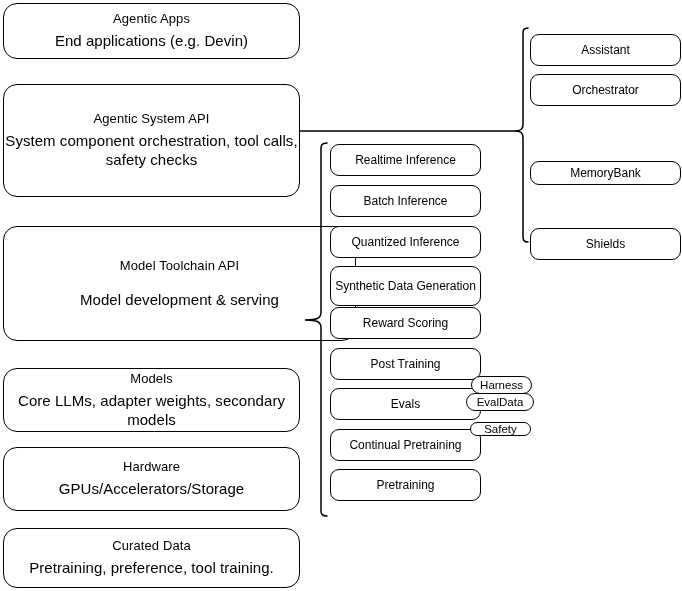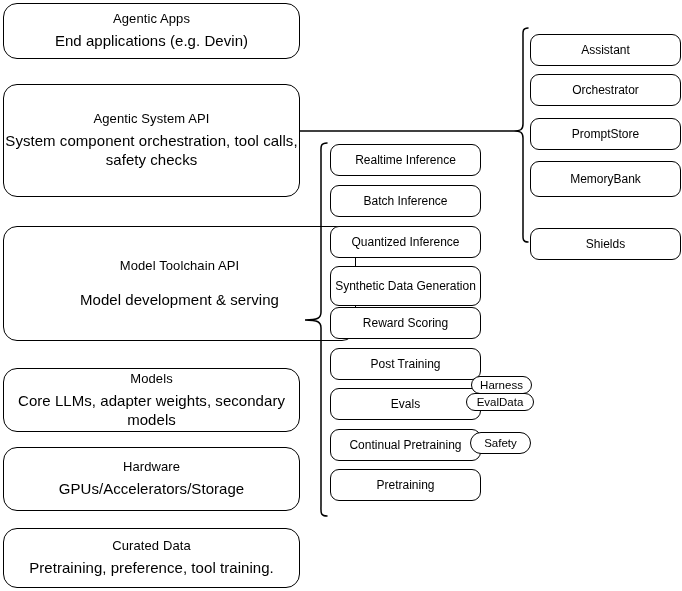--- a/index.html
+++ b/index.html
@@ -168,33 +168,30 @@
   <div class="box cap" style="left:330px; top:469px; width:151px; height:32px;">
     <span>Pretraining</span>
   </div>
 
   <div class="pill" style="left:471px; top:376px; width:61px; height:18px;">
     <span>Harness</span>
   </div>
   <div class="pill" style="left:466px; top:393px; width:68px; height:18px;">
     <span>EvalData</span>
   </div>
-  <div class="pill" style="left:470px; top:432px; width:61px; height:22px;">
+  <div class="pill" style="left:470px; top:422px; width:61px; height:14px;">
     <span>Safety</span>
   </div>
 
   <div class="box cap" style="left:530px; top:34px; width:151px; height:32px;">
     <span>Assistant</span>
   </div>
   <div class="box cap" style="left:530px; top:74px; width:151px; height:32px;">
     <span>Orchestrator</span>
   </div>
-  <div class="box cap" style="left:530px; top:118px; width:151px; height:32px;">
-    <span>PromptStore</span>
-  </div>
-  <div class="box cap" style="left:530px; top:161px; width:151px; height:36px;">
+  <div class="box cap" style="left:530px; top:161px; width:151px; height:24px;">
     <span>MemoryBank</span>
   </div>
   <div class="box cap" style="left:530px; top:205px; width:151px; height:32px;margin-top:23px;">
     <span>Shields</span>
   </div>
 
 </div>
 
 </body></html>

